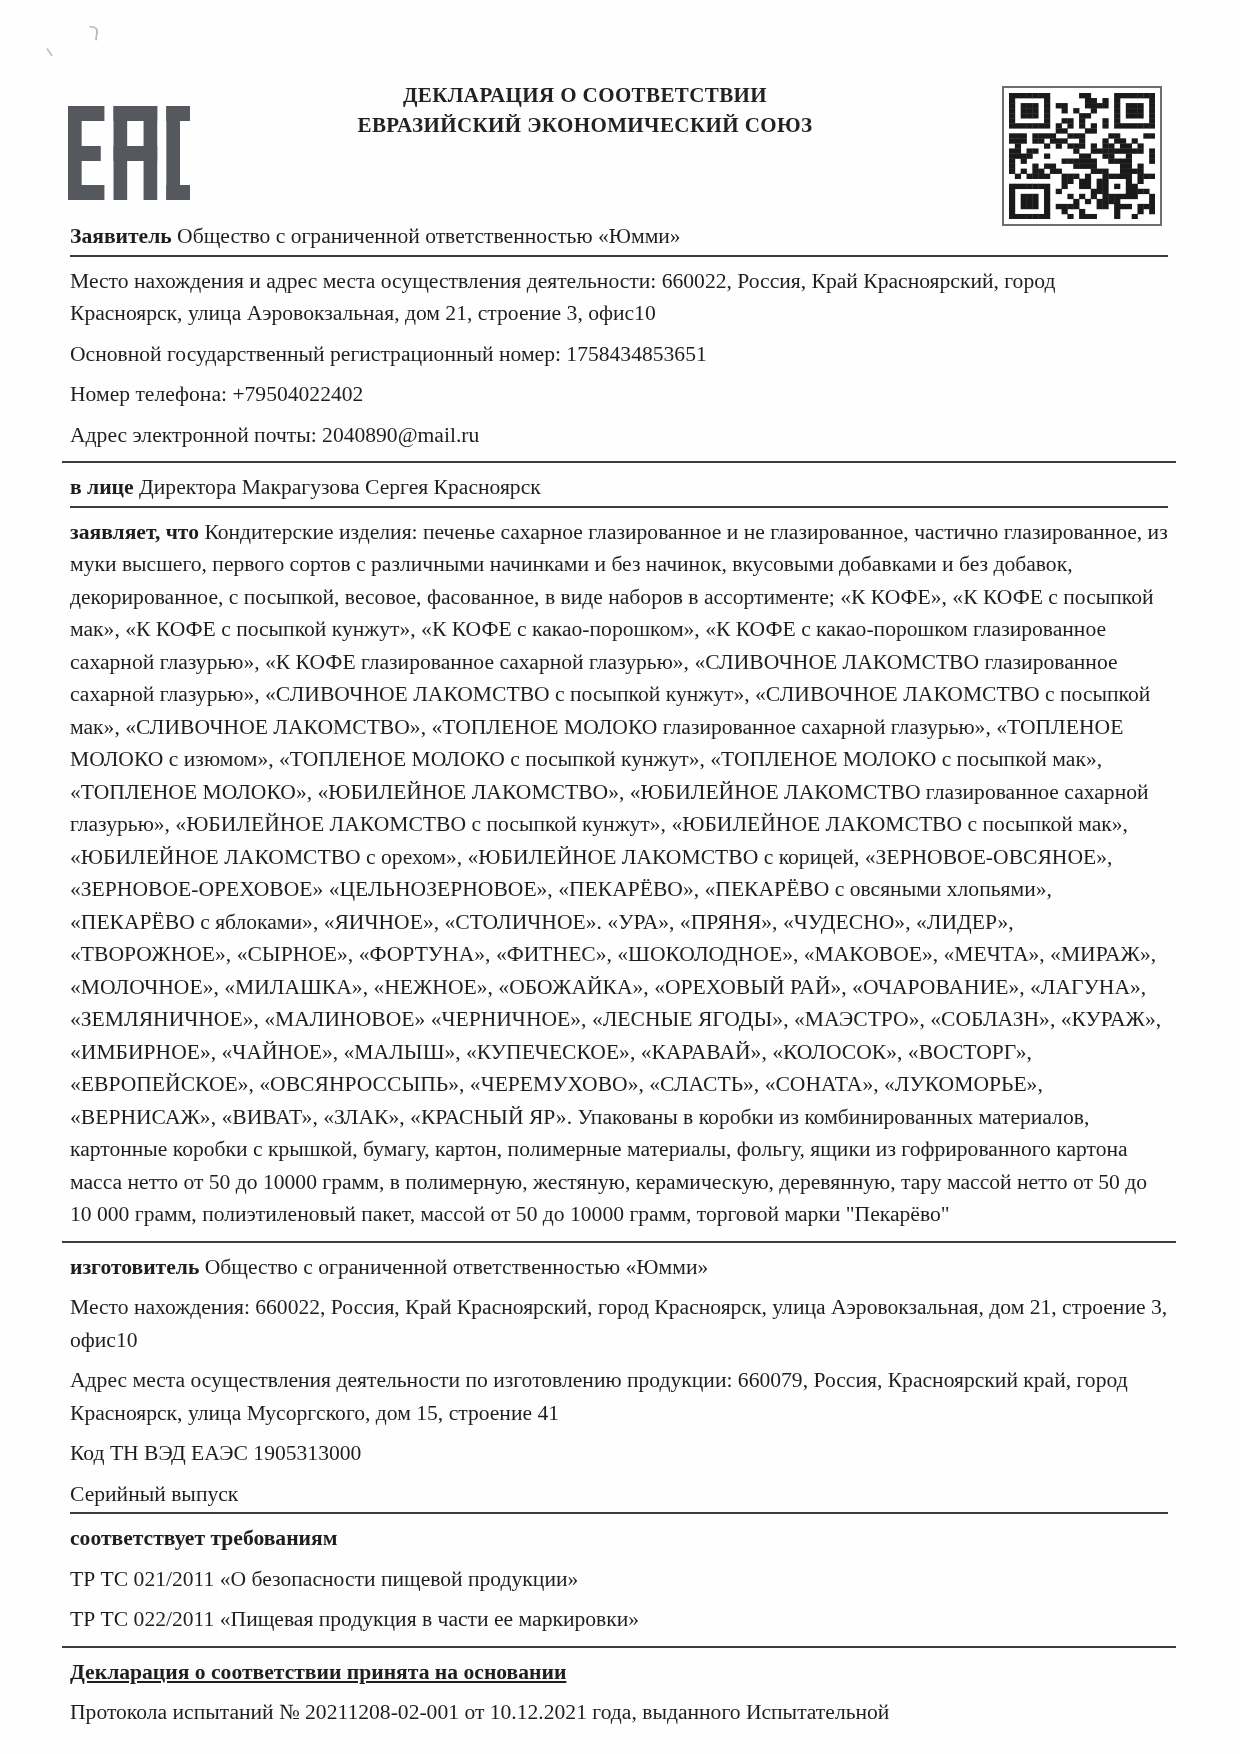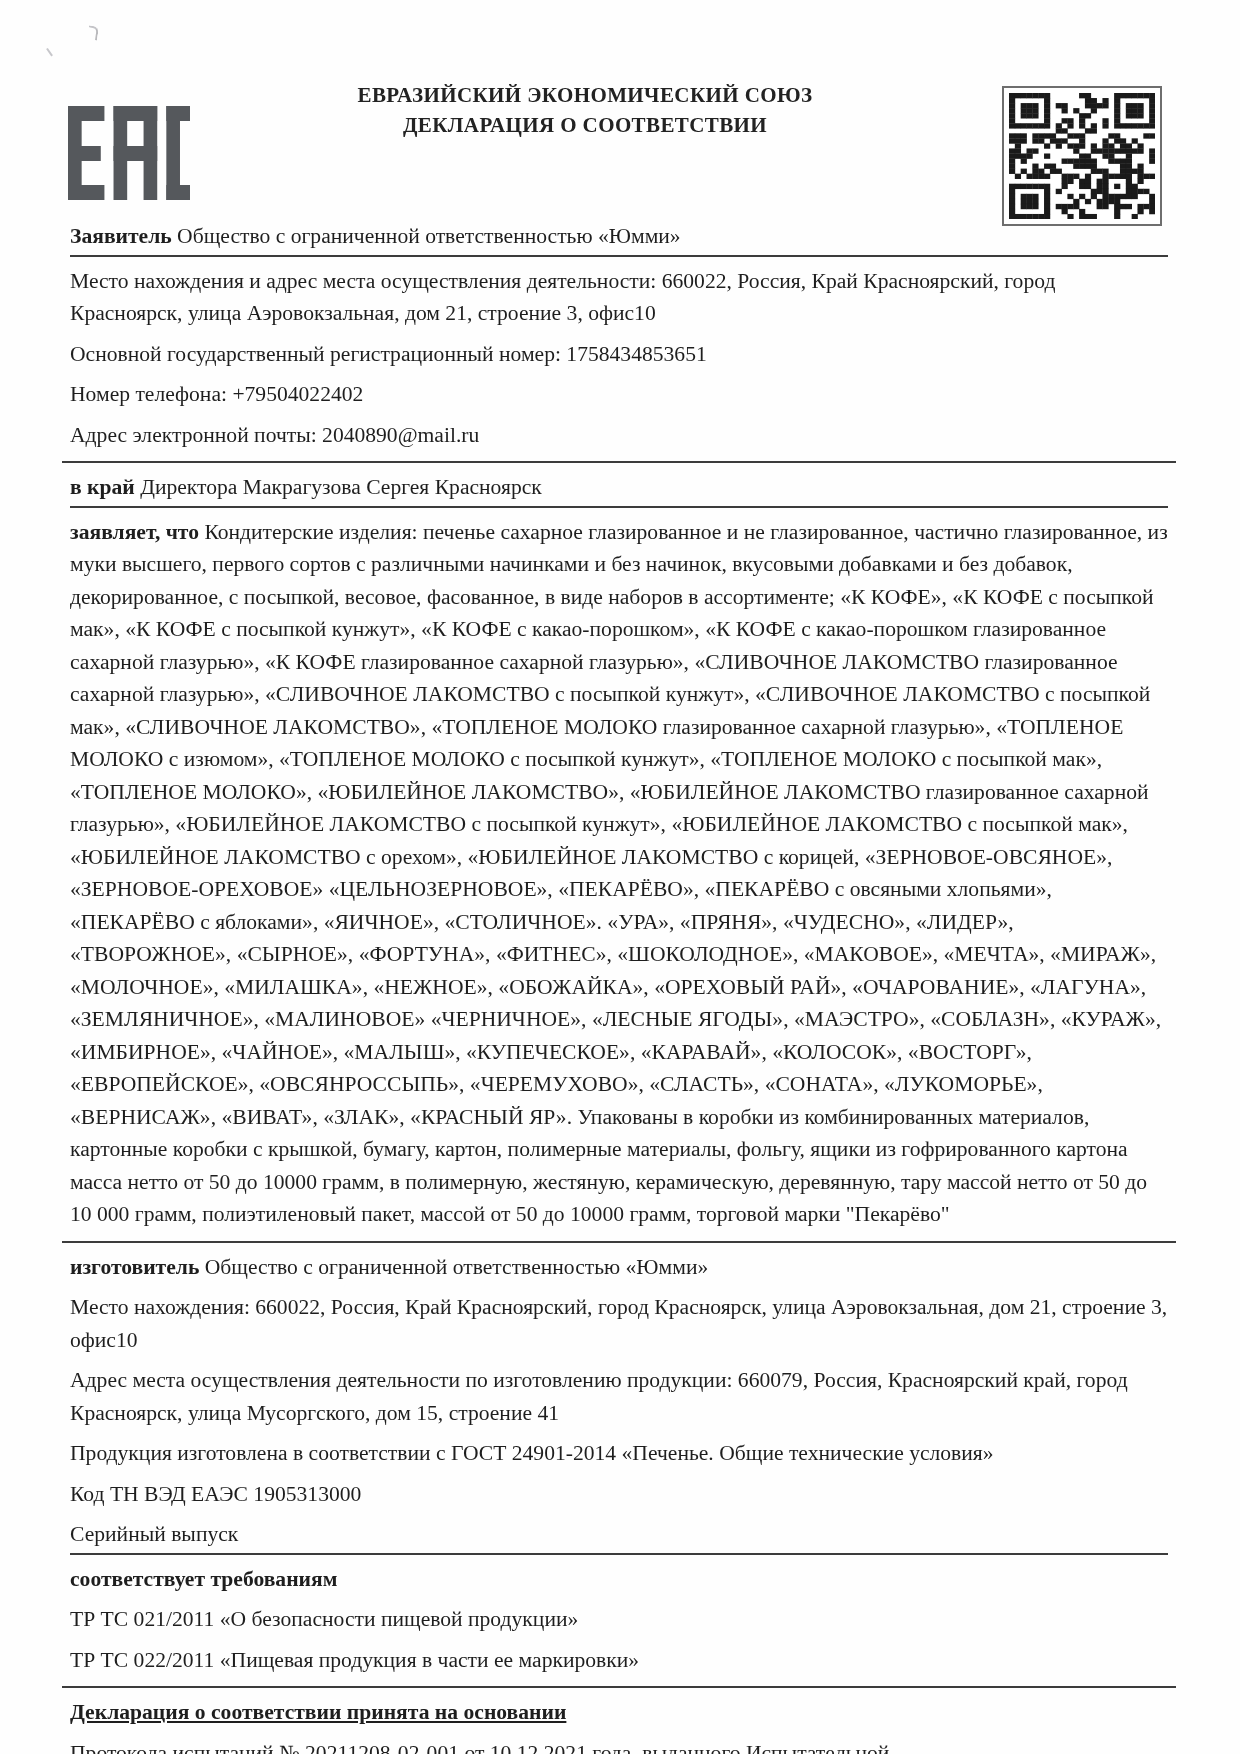--- a/index.html
+++ b/index.html
@@ -68,22 +68,22 @@
           <rect x="50" y="40" width="48" height="15"></rect>
 
           <rect x="108" y="0" width="15" height="94"></rect>
           <rect x="108" y="0" width="26" height="15"></rect>
           <rect x="108" y="79" width="26" height="15"></rect>
         </g>
       </svg>
     </div>
 
     <div class="titles">
+      <div>ДЕКЛАРАЦИЯ О СООТВЕТСТВИИ</div>
       <div>ЕВРАЗИЙСКИЙ ЭКОНОМИЧЕСКИЙ СОЮЗ</div>
-      <div>ДЕКЛАРАЦИЯ О СООТВЕТСТВИИ</div>
     </div>
 
     <div class="qr-box">
       <svg id="qr-svg" viewBox="0 0 25 25" preserveAspectRatio="none" aria-hidden="true">
           <g fill="#1a1a1a">
             <rect x="0" y="0" width="1.06" height="1.06"></rect>
             <rect x="1" y="0" width="1.06" height="1.06"></rect>
             <rect x="2" y="0" width="1.06" height="1.06"></rect>
             <rect x="3" y="0" width="1.06" height="1.06"></rect>
             <rect x="4" y="0" width="1.06" height="1.06"></rect>
@@ -402,31 +402,30 @@
 
     <p class="ruled"><span class="b">Заявитель</span><span> Общество с ограниченной ответственностью «Юмми»</span></p>
 
     <div class="ruled">
       <p>Место нахождения и адрес места осуществления деятельности: 660022, Россия, Край Красноярский, город Красноярск, улица Аэровокзальная, дом 21, строение 3, офис10</p>
       <p>Основной государственный регистрационный номер: 1758434853651</p>
       <p>Номер телефона: +79504022402</p>
       <p>Адрес электронной почты: 2040890@mail.ru</p>
     </div>
 
-    <p class="ruled"><span class="b">в край</span><span> Директора Макрагузова Сергея Красноярск</span></p>
+    <p class="ruled"><span class="b">в лице</span><span> Директора Макрагузова Сергея Красноярск</span></p>
 
     <div class="ruled">
       <p><span class="b">заявляет, что</span><span> Кондитерские изделия: печенье сахарное глазированное и не глазированное, частично глазированное, из муки высшего, первого сортов с различными начинками и без начинок, вкусовыми добавками и без добавок, декорированное,  с посыпкой, весовое, фасованное, в виде наборов в ассортименте; «К КОФЕ», «К КОФЕ с посыпкой мак», «К КОФЕ с посыпкой кунжут», «К КОФЕ с какао-порошком», «К КОФЕ с какао-порошком глазированное сахарной глазурью», «К КОФЕ глазированное сахарной глазурью», «СЛИВОЧНОЕ ЛАКОМСТВО глазированное сахарной глазурью», «СЛИВОЧНОЕ ЛАКОМСТВО с посыпкой кунжут», «СЛИВОЧНОЕ ЛАКОМСТВО с посыпкой мак», «СЛИВОЧНОЕ ЛАКОМСТВО», «ТОПЛЕНОЕ МОЛОКО глазированное сахарной глазурью», «ТОПЛЕНОЕ  МОЛОКО с изюмом», «ТОПЛЕНОЕ МОЛОКО с посыпкой кунжут», «ТОПЛЕНОЕ МОЛОКО с посыпкой мак», «ТОПЛЕНОЕ МОЛОКО», «ЮБИЛЕЙНОЕ ЛАКОМСТВО», «ЮБИЛЕЙНОЕ ЛАКОМСТВО глазированное сахарной глазурью», «ЮБИЛЕЙНОЕ ЛАКОМСТВО с посыпкой кунжут», «ЮБИЛЕЙНОЕ ЛАКОМСТВО с посыпкой мак», «ЮБИЛЕЙНОЕ ЛАКОМСТВО с орехом», «ЮБИЛЕЙНОЕ ЛАКОМСТВО с корицей, «ЗЕРНОВОЕ-ОВСЯНОЕ», «ЗЕРНОВОЕ-ОРЕХОВОЕ» «ЦЕЛЬНОЗЕРНОВОЕ», «ПЕКАРЁВО», «ПЕКАРЁВО с овсяными хлопьями», «ПЕКАРЁВО с яблоками», «ЯИЧНОЕ», «СТОЛИЧНОЕ». «УРА», «ПРЯНЯ», «ЧУДЕСНО», «ЛИДЕР», «ТВОРОЖНОЕ», «СЫРНОЕ», «ФОРТУНА», «ФИТНЕС», «ШОКОЛОДНОЕ», «МАКОВОЕ», «МЕЧТА», «МИРАЖ», «МОЛОЧНОЕ», «МИЛАШКА», «НЕЖНОЕ», «ОБОЖАЙКА», «ОРЕХОВЫЙ РАЙ», «ОЧАРОВАНИЕ», «ЛАГУНА», «ЗЕМЛЯНИЧНОЕ», «МАЛИНОВОЕ» «ЧЕРНИЧНОЕ», «ЛЕСНЫЕ ЯГОДЫ», «МАЭСТРО», «СОБЛАЗН», «КУРАЖ», «ИМБИРНОЕ», «ЧАЙНОЕ», «МАЛЫШ», «КУПЕЧЕСКОЕ», «КАРАВАЙ», «КОЛОСОК», «ВОСТОРГ», «ЕВРОПЕЙСКОЕ», «ОВСЯНРОССЫПЬ», «ЧЕРЕМУХОВО», «СЛАСТЬ», «СОНАТА», «ЛУКОМОРЬЕ», «ВЕРНИСАЖ», «ВИВАТ», «ЗЛАК», «КРАСНЫЙ ЯР». Упакованы в коробки из комбинированных материалов, картонные коробки с крышкой, бумагу, картон, полимерные материалы, фольгу, ящики из гофрированного картона масса нетто от 50 до 10000 грамм, в полимерную, жестяную, керамическую, деревянную, тару массой нетто от 50 до 10 000 грамм, полиэтиленовый пакет, массой от 50 до 10000 грамм, торговой марки "Пекарёво"</span></p>
     </div>
 
     <div class="sec">
       <p><span class="b">изготовитель</span><span> Общество с ограниченной ответственностью «Юмми»</span></p>
       <p>Место нахождения: 660022, Россия, Край Красноярский, город Красноярск, улица Аэровокзальная, дом 21, строение 3, офис10</p>
       <p>Адрес места осуществления деятельности по изготовлению продукции: 660079, Россия, Красноярский край, город Красноярск, улица Мусоргского, дом 15, строение 41</p>
-      <p>Продукция изготовлена в соответствии с ГОСТ 24901-2014 «Печенье. Общие технические условия»</p>
       <p>Код ТН ВЭД ЕАЭС 1905313000</p>
       <p class="ruled">Серийный выпуск</p>
     </div>
 
     <div class="sec">
       <p class="b">соответствует требованиям</p>
       <div class="ruled">
         <p>ТР ТС 021/2011 «О безопасности пищевой продукции»</p>
         <p>ТР ТС 022/2011 «Пищевая продукция в части ее маркировки»</p>
       </div>

